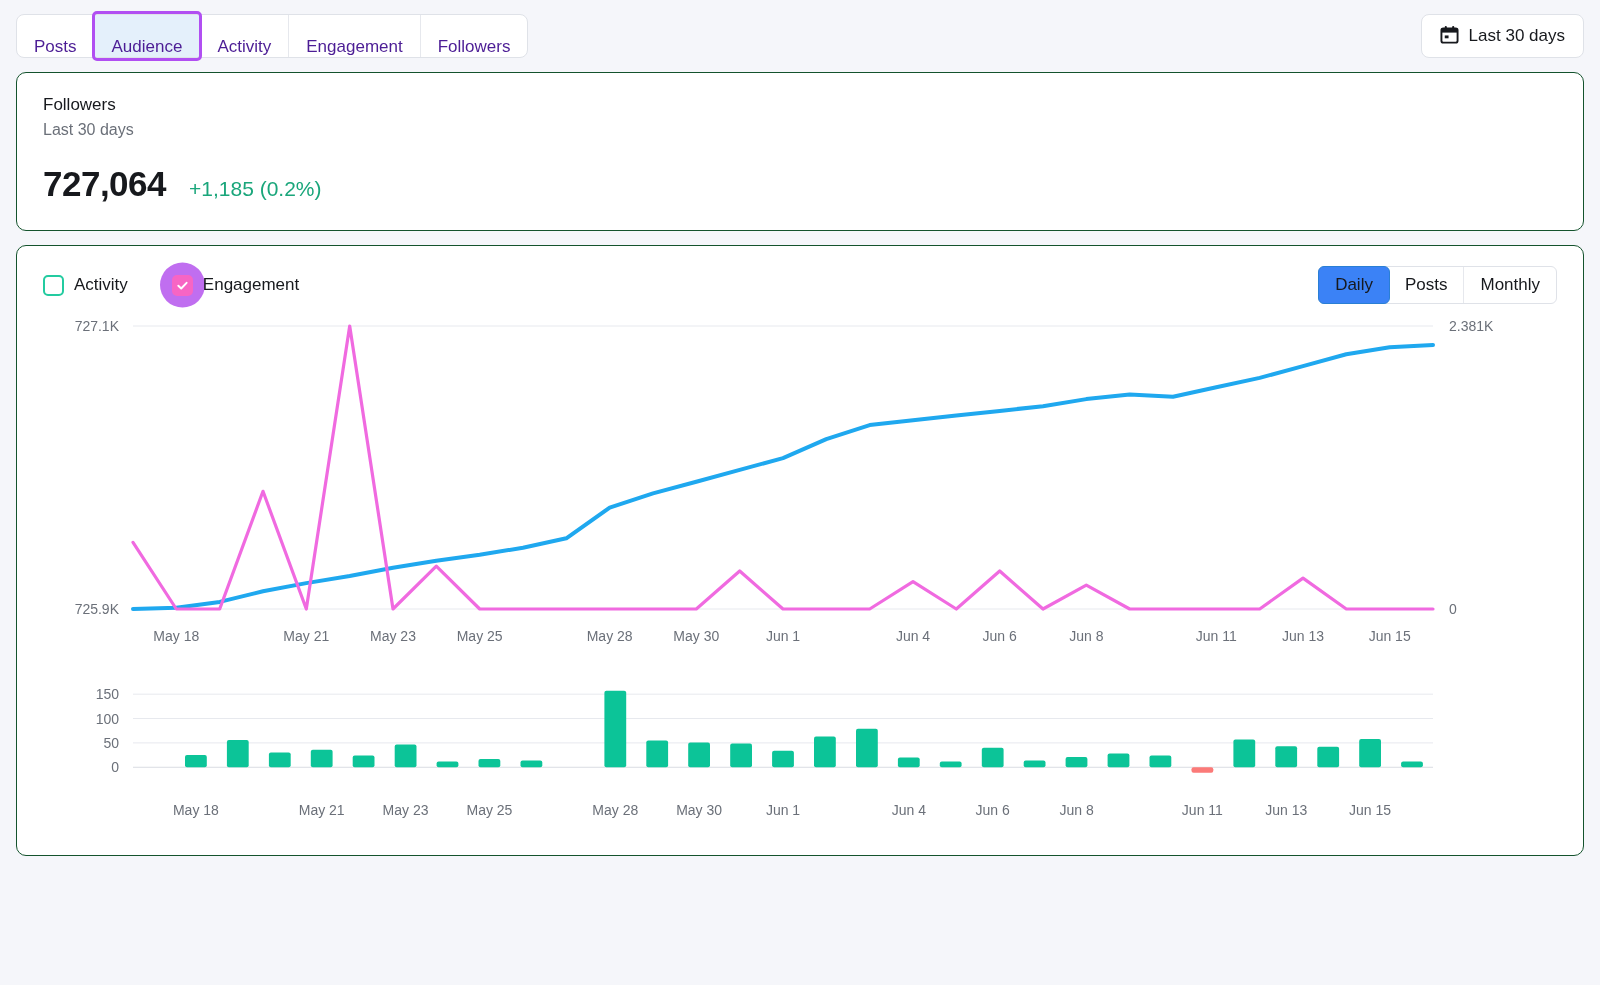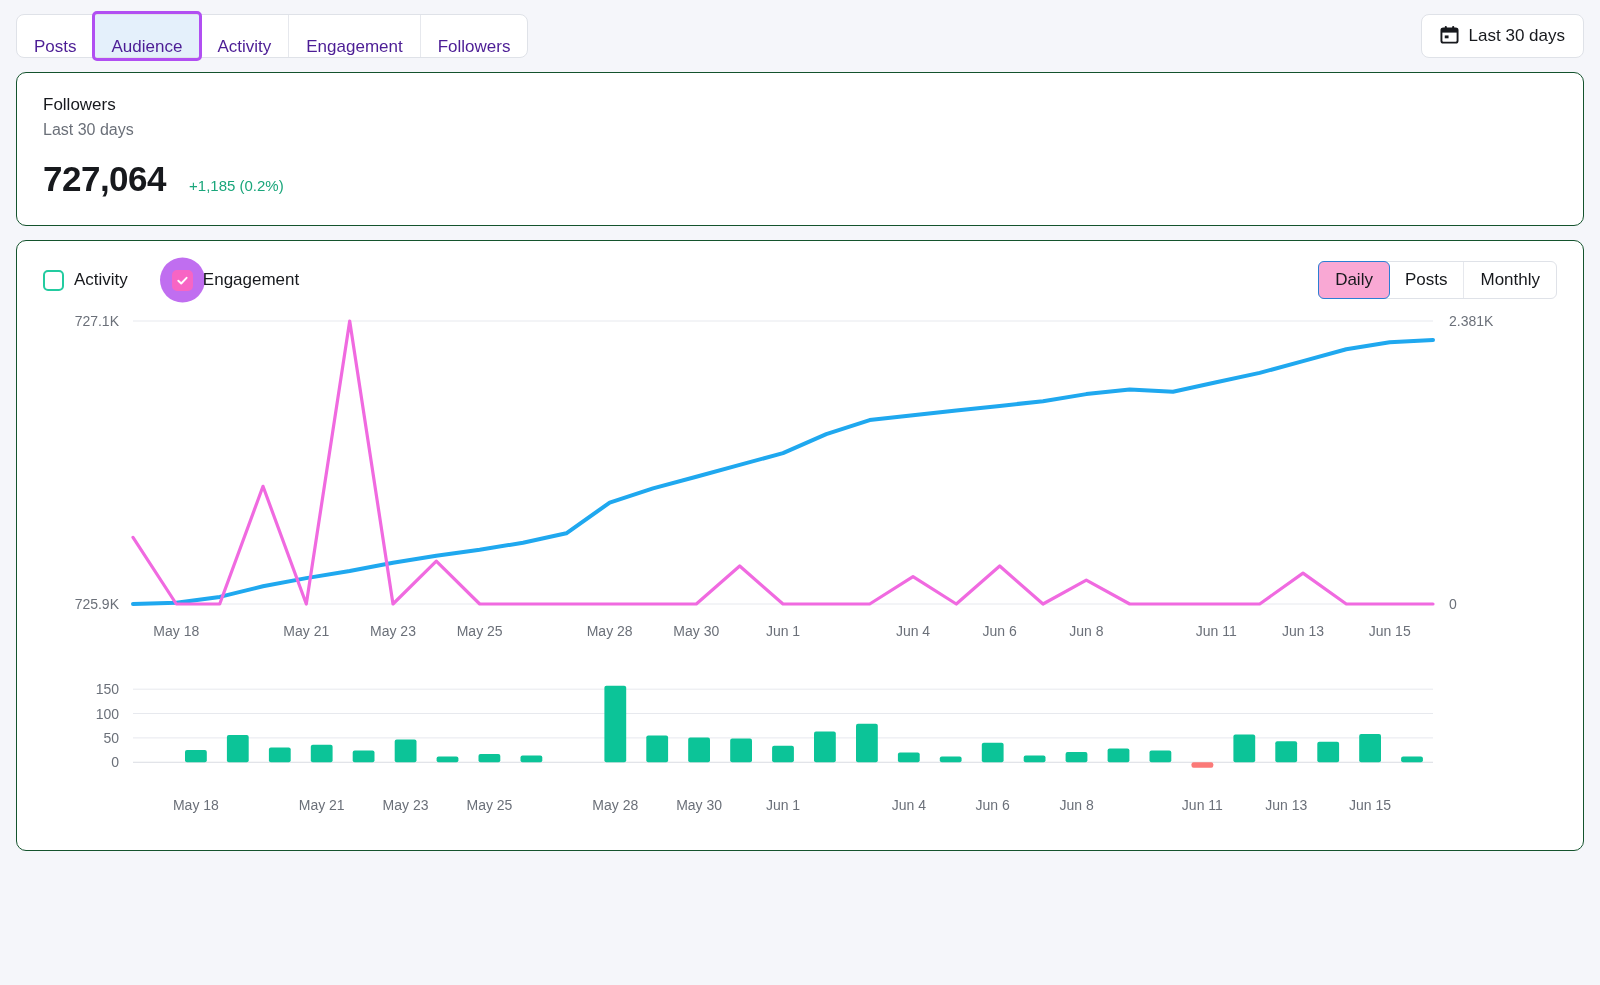--- a/index.html
+++ b/index.html
@@ -52,21 +52,21 @@
   
   .card {
     background: #fff; border: 1px solid #14532d; border-radius: 10px;
     margin-top: 14px;
   }
   .followers-card { padding: 22px 26px 26px 26px; }
   .kpi-title { font-size: 17px; color: #17191d; }
   .kpi-sub { font-size: 16px; color: #6b7079; margin-top: 6px; }
   .kpi-row { display: flex; align-items: baseline; gap: 23px; margin-top: 8px; }
   .kpi-value { font-size: 35px; font-weight: bold; color: #17191d; letter-spacing: -0.5px; }
-  .kpi-delta { font-size: 15px; color: #1aa67b; margin-top: 30px; }
+  .kpi-delta { font-size: 21px; color: #1aa67b; margin-top: 30px; }
 
   .trend-card { padding: 0; }
   .trend-head { padding: 20px 26px 18px 26px; border-bottom: 1px solid #eceef2; }
   .trend-title { font-size: 19px; font-weight: bold; color: #17191d; }
 
   
   .controls { display: flex; align-items: center; padding: 20px 26px 0 26px; }
   .legend { display: flex; align-items: center; gap: 0; }
   .legend-item { display: flex; align-items: center; gap: 10px; cursor: pointer; position: relative; }
   .legend-item + .legend-item { margin-left: 44px; }
@@ -78,21 +78,21 @@
     width: 45px; height: 45px; border-radius: 50%; background: #c06ef0; z-index: 0;
   }
   .ring .cb { position: relative; z-index: 1; }
   .legend-label { font-size: 17px; color: #17191d; position: relative; z-index: 1; }
 
   .seg { margin-left: auto; display: flex; height: 38px; border: 1px solid #dfe2e8;
          border-radius: 6px; background: #fff; overflow: visible; }
   .seg-btn { display: flex; align-items: center; padding: 0 16px; font-size: 17px; color: #17191d;
              cursor: pointer; border-right: 1px solid #e6e8ed; }
   .seg-btn:last-child { border-right: none; }
-  .seg-btn.active { background: #f9a8d4; border: 1px solid #2a7fd4; border-radius: 6px; margin: -1px; }
+  .seg-btn.active { background: #3b82f6; border: 1px solid #2a7fd4; border-radius: 6px; margin: -1px; }
 
   
   .chart-wrap { position: relative; padding: 0 26px 8px 26px; }
   svg.chart { display: block; }
   .axis-lbl { font-size: 14px; fill: #6b7079; font-family: "Liberation Sans", sans-serif; }
   .axis-lbl-y { font-size: 14px; fill: #6b7079; font-family: "Liberation Sans", sans-serif; }
   .gridline { stroke: #e7e9ee; stroke-width: 1; }
   .zeroline { stroke: #d9dce2; stroke-width: 1; }
 </style>
 </head>

